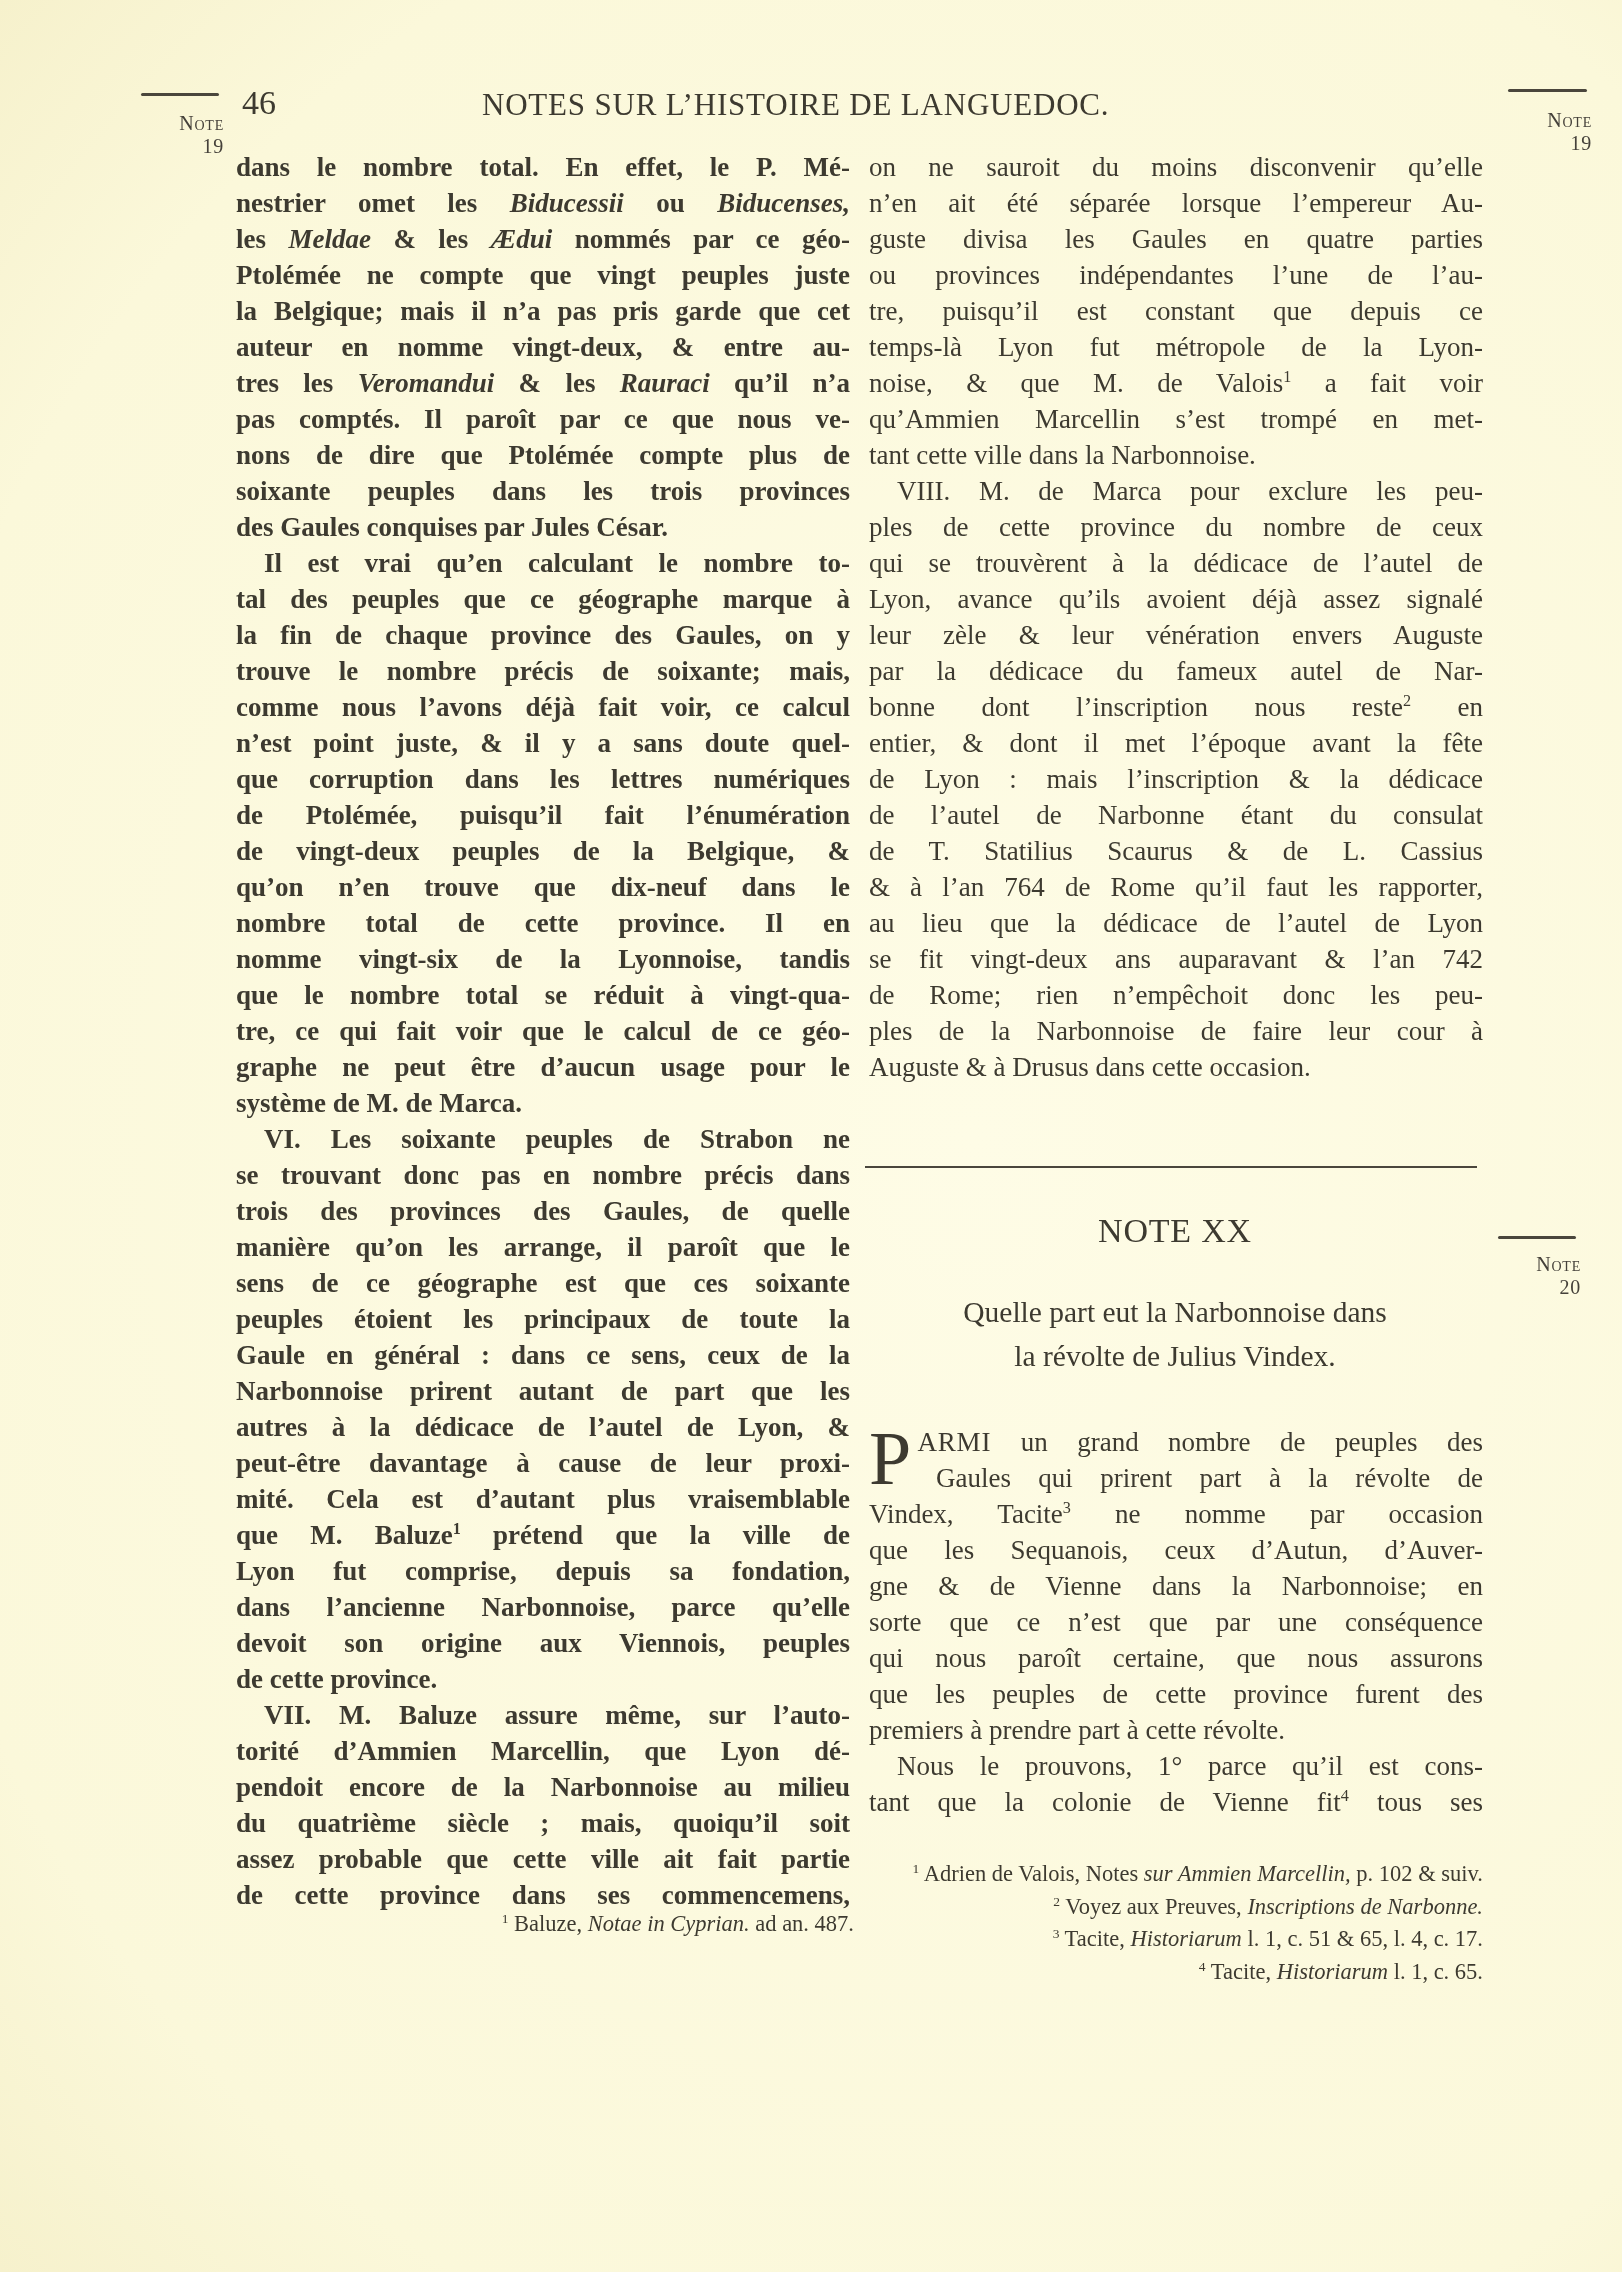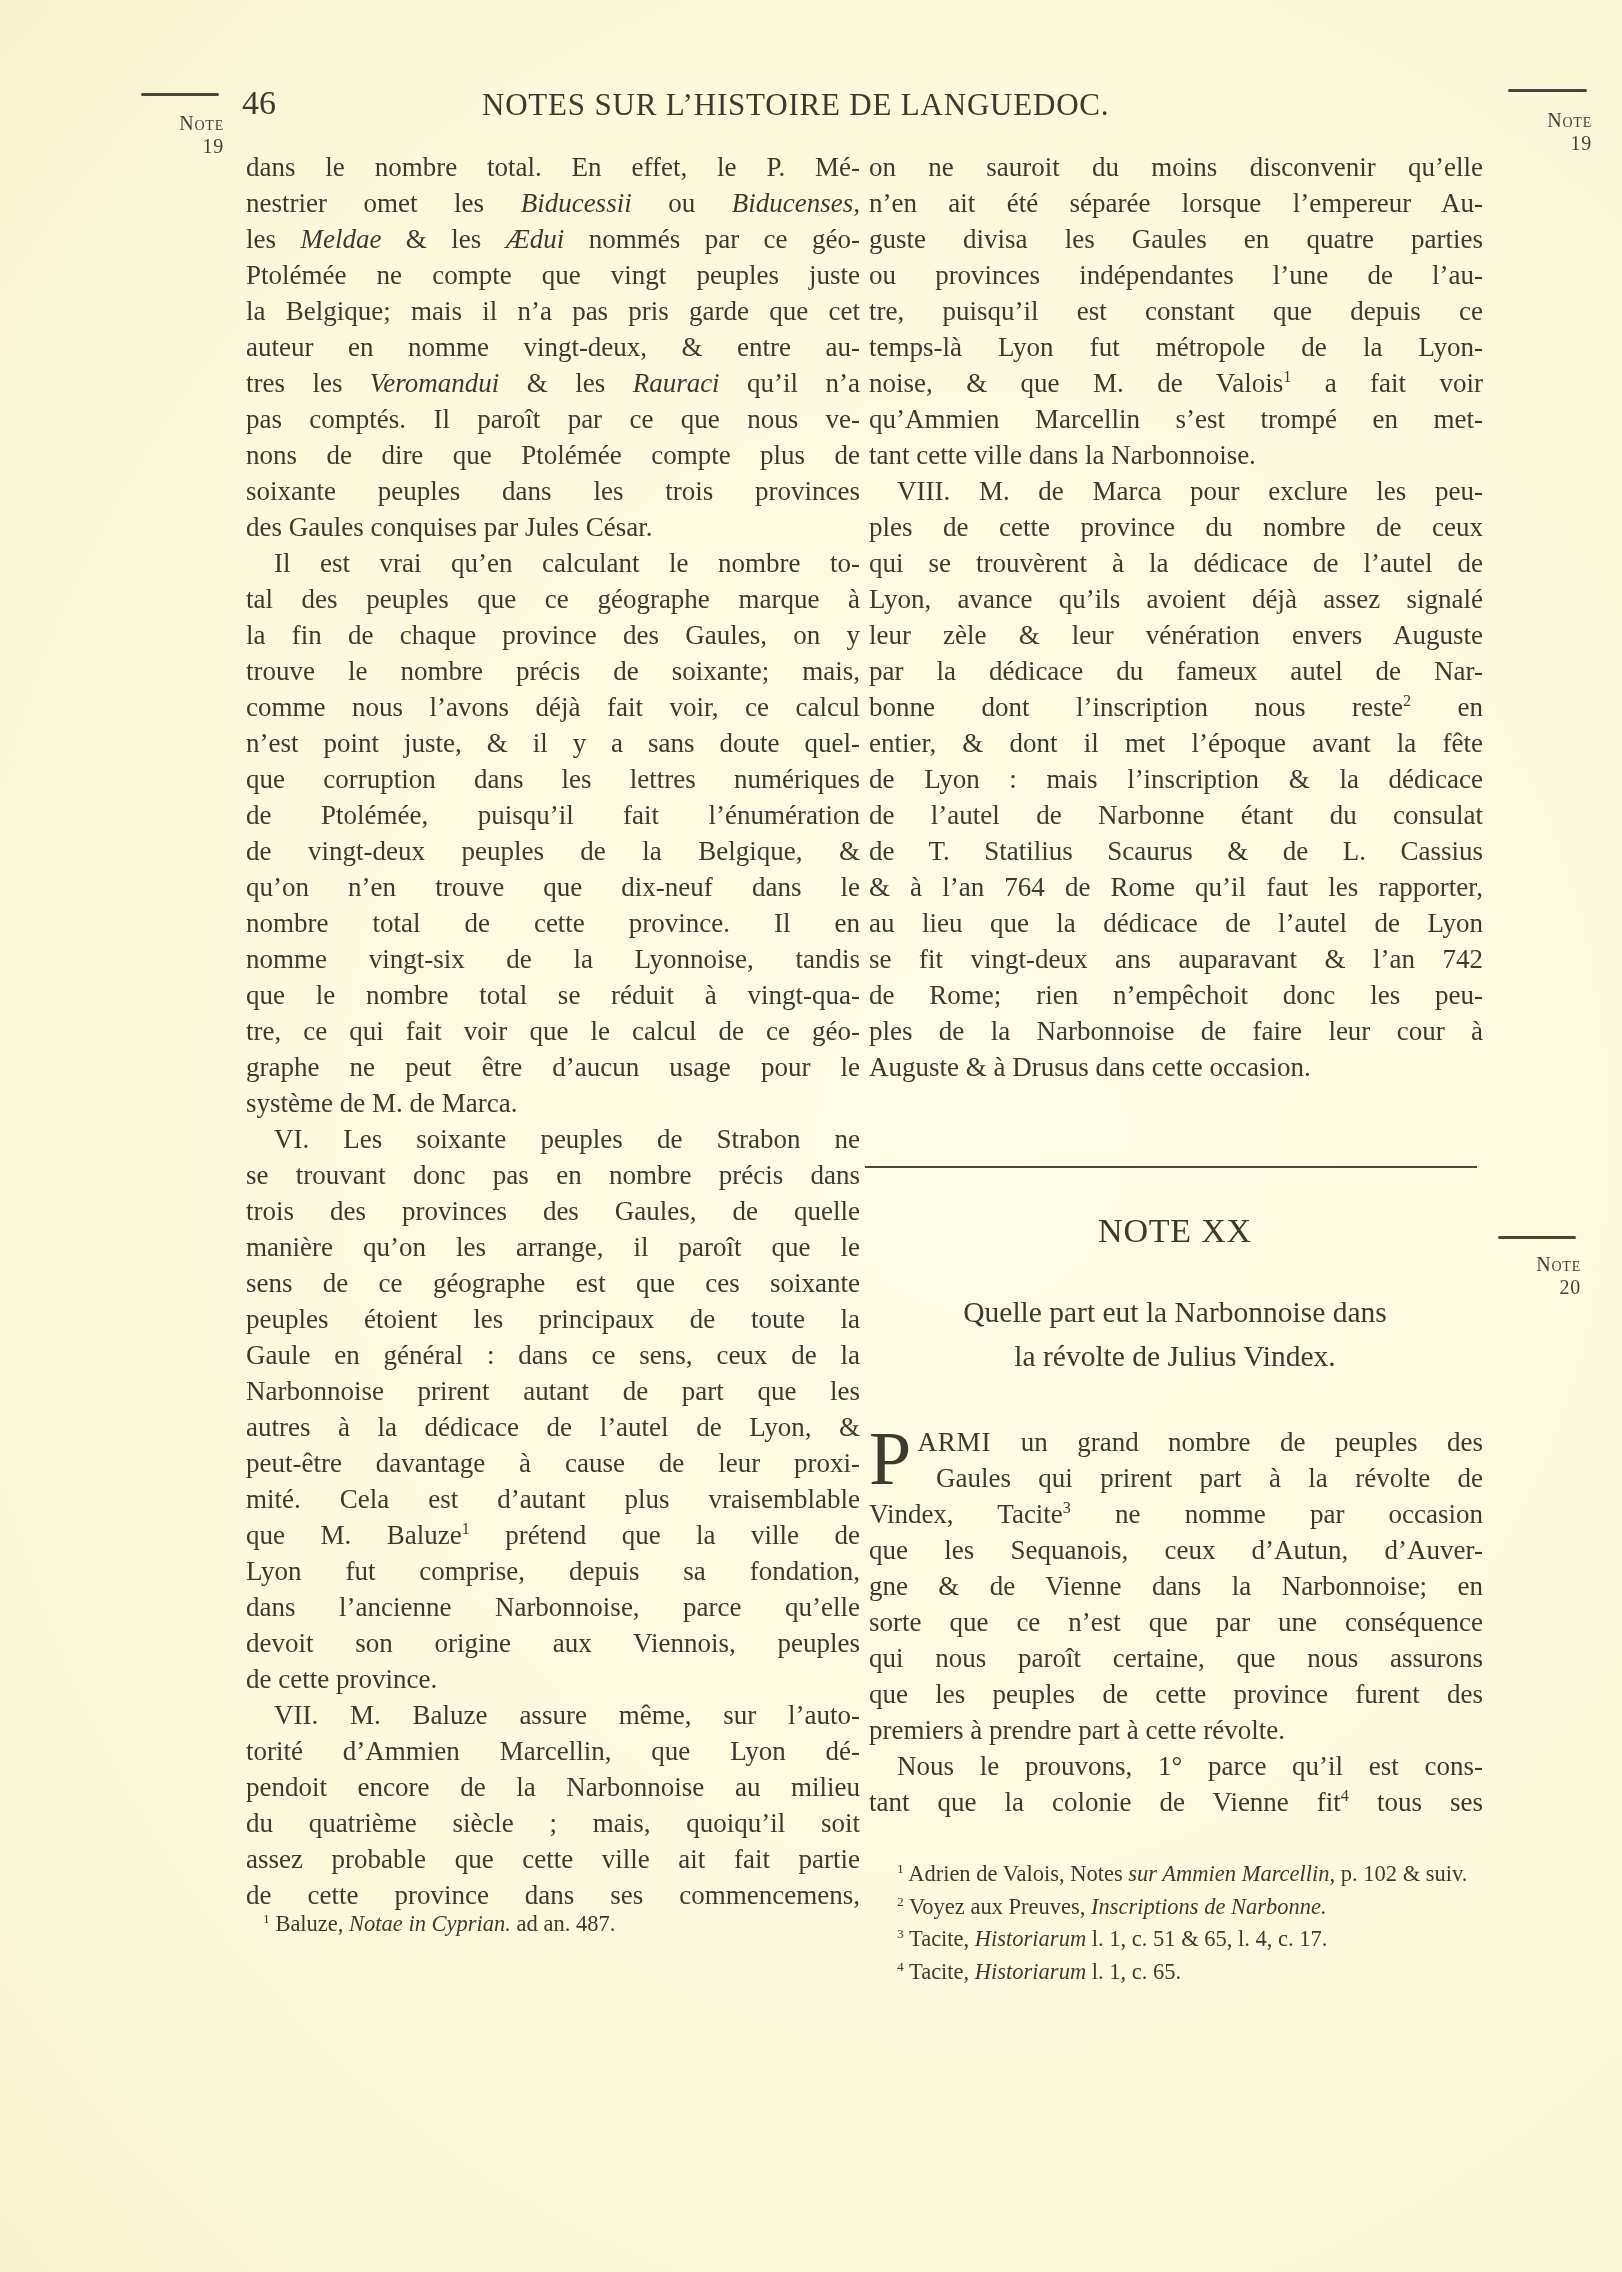--- a/index.html
+++ b/index.html
@@ -14,41 +14,41 @@
   
   .head-rule { position: absolute; height: 3.1px; background: #4a463c; border-radius: 1.6px; }
   .margin-note { position: absolute; text-align: right; font-size: 20px; letter-spacing: 0.8px; line-height: 23px; color: #45413a; }
   .margin-note .sc { font-variant: small-caps; }
   .margin-note .num { display: block; font-size: 20px; }
   .page-number { position: absolute; left: 242px; top: 84px; font-size: 34px; color: #3d3a30; }
   .running-title { position: absolute; left: 482px; top: 87px; font-size: 31px; letter-spacing: 0.8px; color: #3d3a30; }
 
   
   .col { position: absolute; width: 614px; font-size: 27px; line-height: 36px; text-align: justify; }
-  .col-left { left: 246px; top: 149px; }
+  .col-left { left: 236px; top: 149px; font-weight: bold; }
   .col-right { left: 869px; top: 149px; }
   .col p { margin: 0; }
   .col .ln { display: block; text-align: justify; text-align-last: justify; white-space: nowrap; }
   .col .ln.last { text-align-last: left; }
   i { font-style: italic; }
   sup { font-size: 60%; line-height: 0; vertical-align: 0.6em; }
 
   .separator { position: absolute; left: 865px; top: 1166px; width: 612px; height: 2.3px; background: #4a463c; }
   .note-title { position: absolute; left: 869px; top: 1212px; width: 612px; text-align: center; font-size: 34px; letter-spacing: 0.8px; }
   .note-subtitle { position: absolute; left: 869px; top: 1290px; width: 612px; text-align: center; font-size: 29.5px; line-height: 44px; }
 
   .col-right-2 { left: 869px; top: 1424px; }
   .dropcap { float: left; font-size: 76px; line-height: 62px; margin: 3.1px 6.2px 0 0; }
   .smallcaps { font-variant: small-caps; letter-spacing: 0.8px; }
 
   .footnotes { position: absolute; font-size: 22.5px; line-height: 29.5px; }
   .fn-left { left: 263px; top: 1909px; width: 591px; }
   .fn-right { left: 869px; top: 1859px; width: 614px; }
   .fn-right .fn { text-indent: 28px; }
-  .fn { margin: 0 0 3.1px 0; }
+  .fn { margin: 0 0 3.1px 0; text-align: right; }
 </style>
 </head>
 <body>
 
 <div class="page">
 
   <div class="head-rule" style="left:141px; top:93px; width:78px;"></div>
   <div class="margin-note" style="left:137px; top:112px; width:87px;">
     <span class="sc">Note</span>
     <span class="num">19</span>

